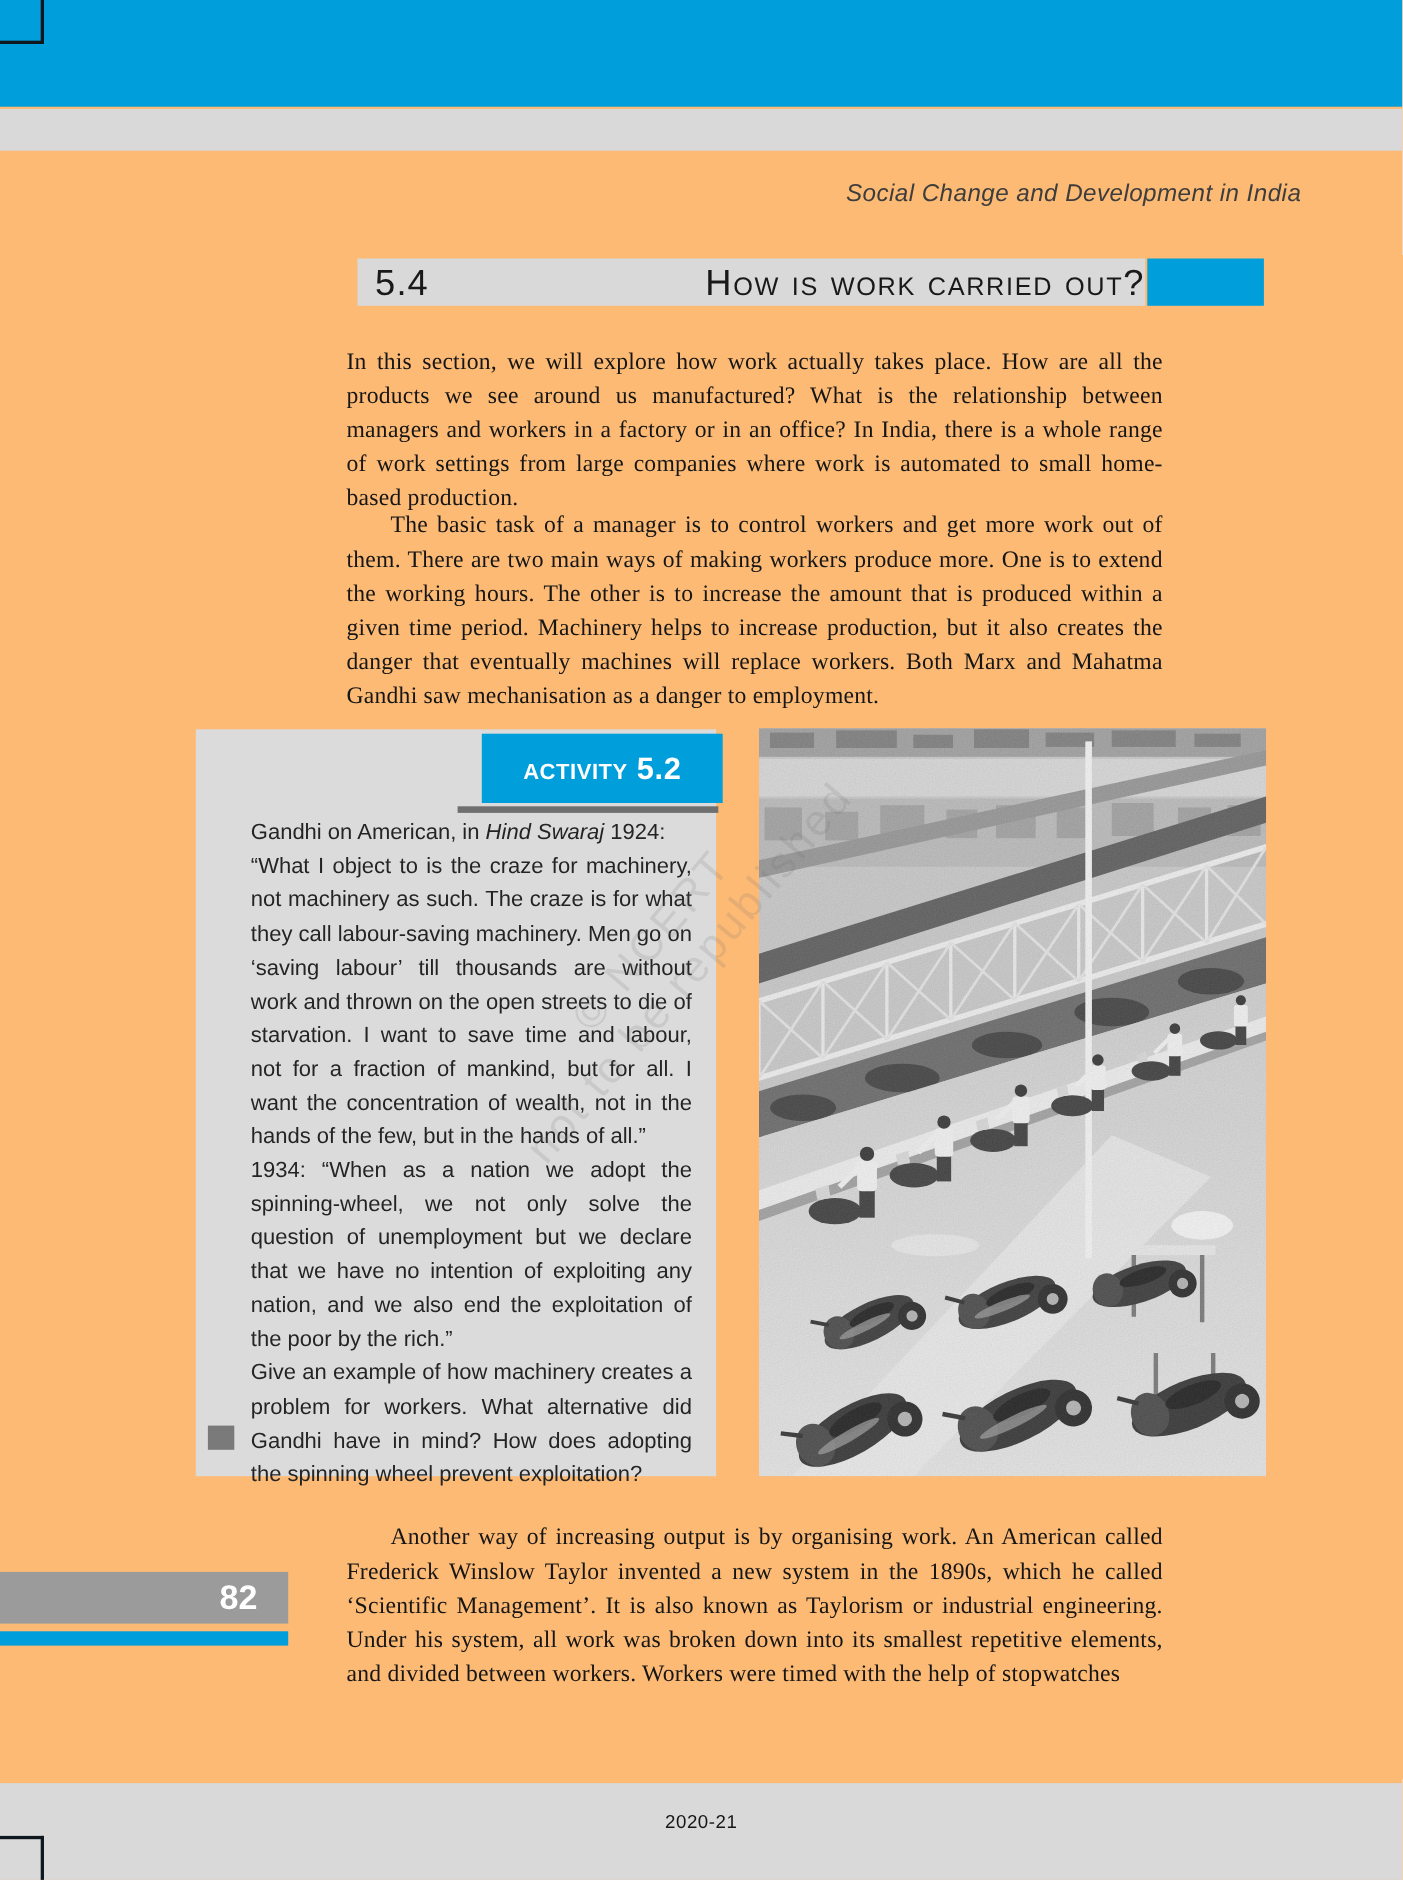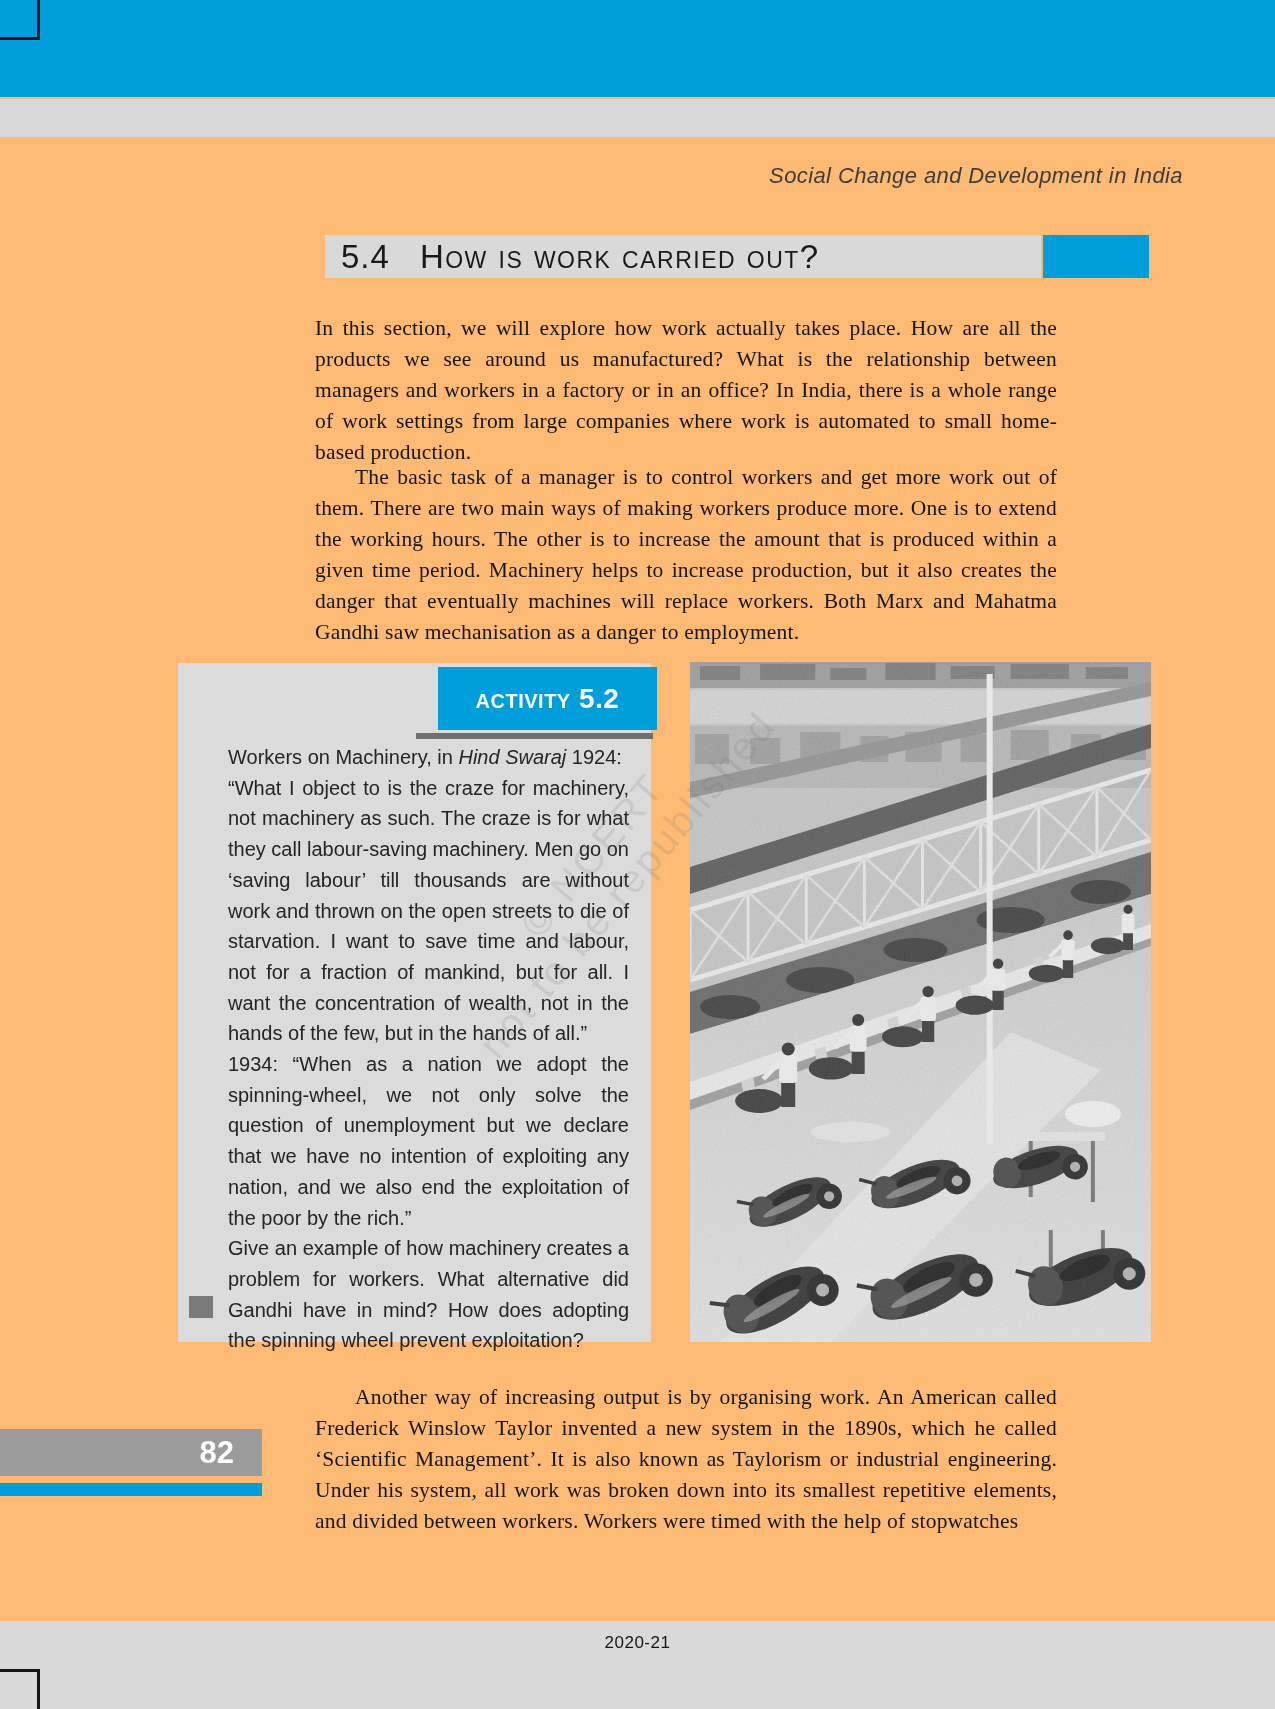--- a/index.html
+++ b/index.html
@@ -18,21 +18,21 @@
                 border-right:3px solid #10181f; border-top:3px solid #10181f; }
   .running-head {
     position:absolute; top:163px; right:92px;
     font-family:"Liberation Sans", sans-serif; font-style:italic;
     font-size:22px; color:#3d3d3d; letter-spacing:0.4px;
   }
   
   .heading-row { position:absolute; left:325px; top:235px; height:43px; display:flex; }
   .heading-gray {
     width:716px; height:43px; background:#D9D9D9; display:flex; align-items:center;
-    padding-left:16px; font-family:"Liberation Sans", sans-serif; color:#191919;
+    padding-left:16px; font-family:"Liberation Sans", sans-serif; color:#191919;justify-content:space-between;
   }
   .heading-num   { font-size:33px; letter-spacing:1px; }
   .heading-title { margin-left:30px; font-size:33px; font-variant:small-caps;
                    text-transform:lowercase; letter-spacing:1.5px; }
   .heading-title::first-letter { text-transform:uppercase; }
   .heading-blue { width:106px; height:43px; background:#009EDB; margin-left:2px; }
   
   .para {
     position:absolute; left:315px; width:742px;
     font-size:21.5px; line-height:31px; text-align:justify; color:#161616;
@@ -70,21 +70,21 @@
   
   .pagenum-bar {
     position:absolute; left:0; top:1429px; width:262px; height:47px; background:#9B9B9B;
     font-family:"Liberation Sans", sans-serif; font-weight:bold; font-size:31px;
     color:#ffffff; text-align:right; line-height:47px; padding-right:28px;
   }
   .pagenum-blue { position:absolute; left:0; top:1483px; width:262px; height:13px; background:#009EDB; }
   
   .footer-strip { position:absolute; left:0; top:1621px; width:1275px; height:88px; background:#D9D9D9; }
   .footer-text {
-    padding-top:12px; text-align:center;
+    padding-top:26px; text-align:center;
     font-family:"Liberation Sans", sans-serif; font-size:17px; color:#161616; letter-spacing:0.5px;
   }
 </style>
 </head>
 <body>
 
 <div id="page">
 
   <div class="top-blue"></div>
   <div class="top-gray"></div>
@@ -100,21 +100,21 @@
     <div class="heading-blue"></div>
   </div>
 
   <div class="para" style="top:296px;margin-top:17px;">In this section, we will explore how work actually takes place. How are all the products we see around us manufactured? What is the relationship between managers and workers in a factory or in an office? In India, there is a whole range of work settings from large companies where work is automated to small home-based production.</div>
   <div class="para indent" style="top:462px;">The basic task of a manager is to control workers and get more work out of them. There are two main ways of making workers produce more. One is to extend the working hours. The other is to increase the amount that is produced within a given time period. Machinery helps to increase production, but it also creates the danger that eventually machines will replace workers. Both Marx and Mahatma Gandhi saw mechanisation as a danger to employment.</div>
 
   <div class="activity-box">
     <div class="activity-label">Activity 5.2</div>
     <div class="activity-rule"></div>
     <div class="activity-text">
-      <div><span>Workers on Machinery, in </span><span class="book-title">Hind Swaraj</span><span> 1924:</span></div>
+      <div><span>Gandhi on American, in </span><span class="book-title">Hind Swaraj</span><span> 1924:</span></div>
       <div>“What I object to is the craze for machinery, not machinery as such. The craze is for what they call labour-saving machinery. Men go on ‘saving labour’ till thousands are without work and thrown on the open streets to die of starvation. I want to save time and labour, not for a fraction of mankind, but for all. I want the concentration of wealth, not in the hands of the few, but in the hands of all.”</div>
       <div>1934: “When as a nation we adopt the spinning-wheel, we not only solve the question of unemployment but we declare that we have no intention of exploiting any nation, and we also end the exploitation of the poor by the rich.”</div>
       <div>Give an example of how machinery creates a problem for workers. What alternative did Gandhi have in mind? How does adopting the spinning wheel prevent exploitation?</div>
     </div>
     <div class="activity-square"></div>
   </div>
 
   <div class="photo" role="img" aria-label="Black-and-white photograph of a two-wheeler factory: an overhead conveyor truss, workers in white shirts assembling scooters on an assembly line, and rows of finished scooters in the foreground">
     <svg width="461" height="680" viewBox="0 0 460 680" preserveAspectRatio="none">
       <defs>

